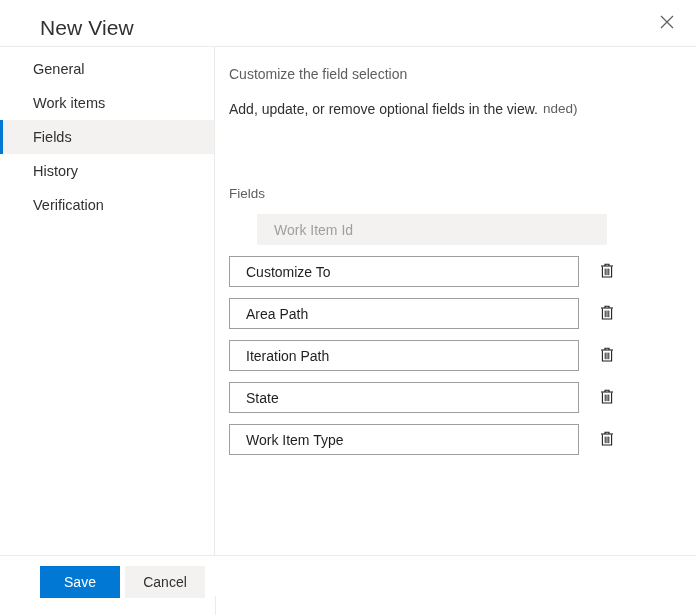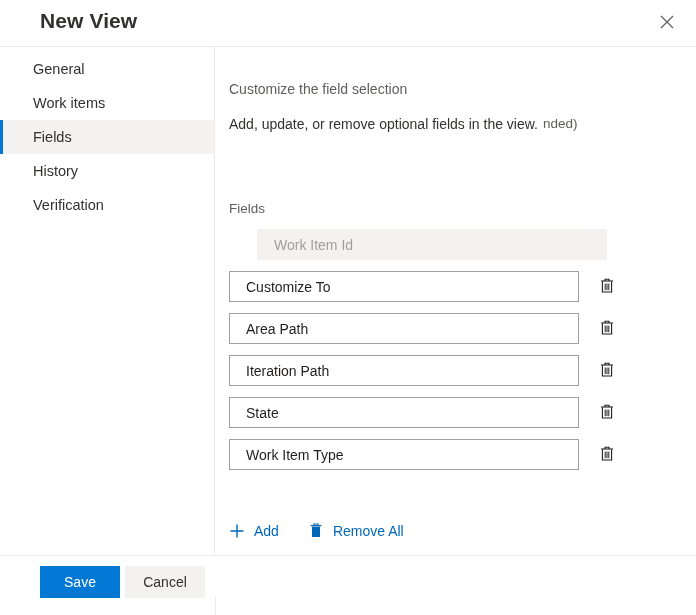--- a/index.html
+++ b/index.html
@@ -26,23 +26,23 @@
   
   .header {
     position: relative;
     height: 47px;
     border-bottom: 1px solid #edebe9;
     box-sizing: border-box;
   }
   .header-title {
     position: absolute;
     left: 40px;
-    top: 9px;
+    top: 16px;
     font-size: 21px;
-    font-weight: 700;
+    font-weight: 400;
     color: #323130;
     letter-spacing: 0.1px;
   }
   .close-button {
     position: absolute;
     right: 8px;
     top: 2px;
     width: 42px;
     height: 40px;
     display: flex;
@@ -100,21 +100,21 @@
     bottom: 0;
     width: 3px;
     background: #0078d4;
   }
   .nav-label { pointer-events: none; }
 
   
   .content {
     position: absolute;
     left: 216px;
-    top: 15px;
+    top: 0;
     width: 480px;
     height: 508px;
     box-sizing: border-box;
   }
   .section-heading {
     position: absolute;
     left: 13px;
     top: 19px;
     font-size: 14px;
     color: #605e5c;
@@ -370,40 +370,20 @@
                 <path d="M6 4 V2.2 H10 V4" stroke="#201f1e" stroke-width="1.1" fill="none"></path>
                 <path d="M3.4 4.6 V15 H12.6 V4.6" stroke="#201f1e" stroke-width="1.1" fill="none"></path>
                 <path d="M6.2 6.6 V13.2 M8 6.6 V13.2 M9.8 6.6 V13.2" stroke="#201f1e" stroke-width="1" fill="none"></path>
               </svg>
             </span>
           </button>
         </div>
 
       </div>
 
-      <div class="actions-row">
-        <button class="action-button">
-          <span class="action-icon">
-            <svg width="16" height="16" viewBox="0 0 16 16">
-              <path d="M8 1.5 V14.5 M1.5 8 H14.5" stroke="#0067b8" stroke-width="1.4" fill="none"></path>
-            </svg>
-          </span>
-          <span>Add</span>
-        </button>
-        <button class="action-button remove-all">
-          <span class="action-icon">
-            <svg width="16" height="17" viewBox="0 0 16 17">
-              <path d="M2.5 3.6 H13.5" stroke="#0067b8" stroke-width="1.2" fill="none"></path>
-              <path d="M6 3.6 V2 H10 V3.6" stroke="#0067b8" stroke-width="1.2" fill="none"></path>
-              <rect x="4" y="4.6" width="8" height="10.4" fill="#0067b8"></rect>
-            </svg>
-          </span>
-          <span>Remove All</span>
-        </button>
-      </div>
 
     </div>
   </div>
 
   <div class="footer">
     <div class="footer-vline"></div>
     <button class="btn btn-save">Save</button>
     <button class="btn btn-cancel">Cancel</button>
   </div>
 

